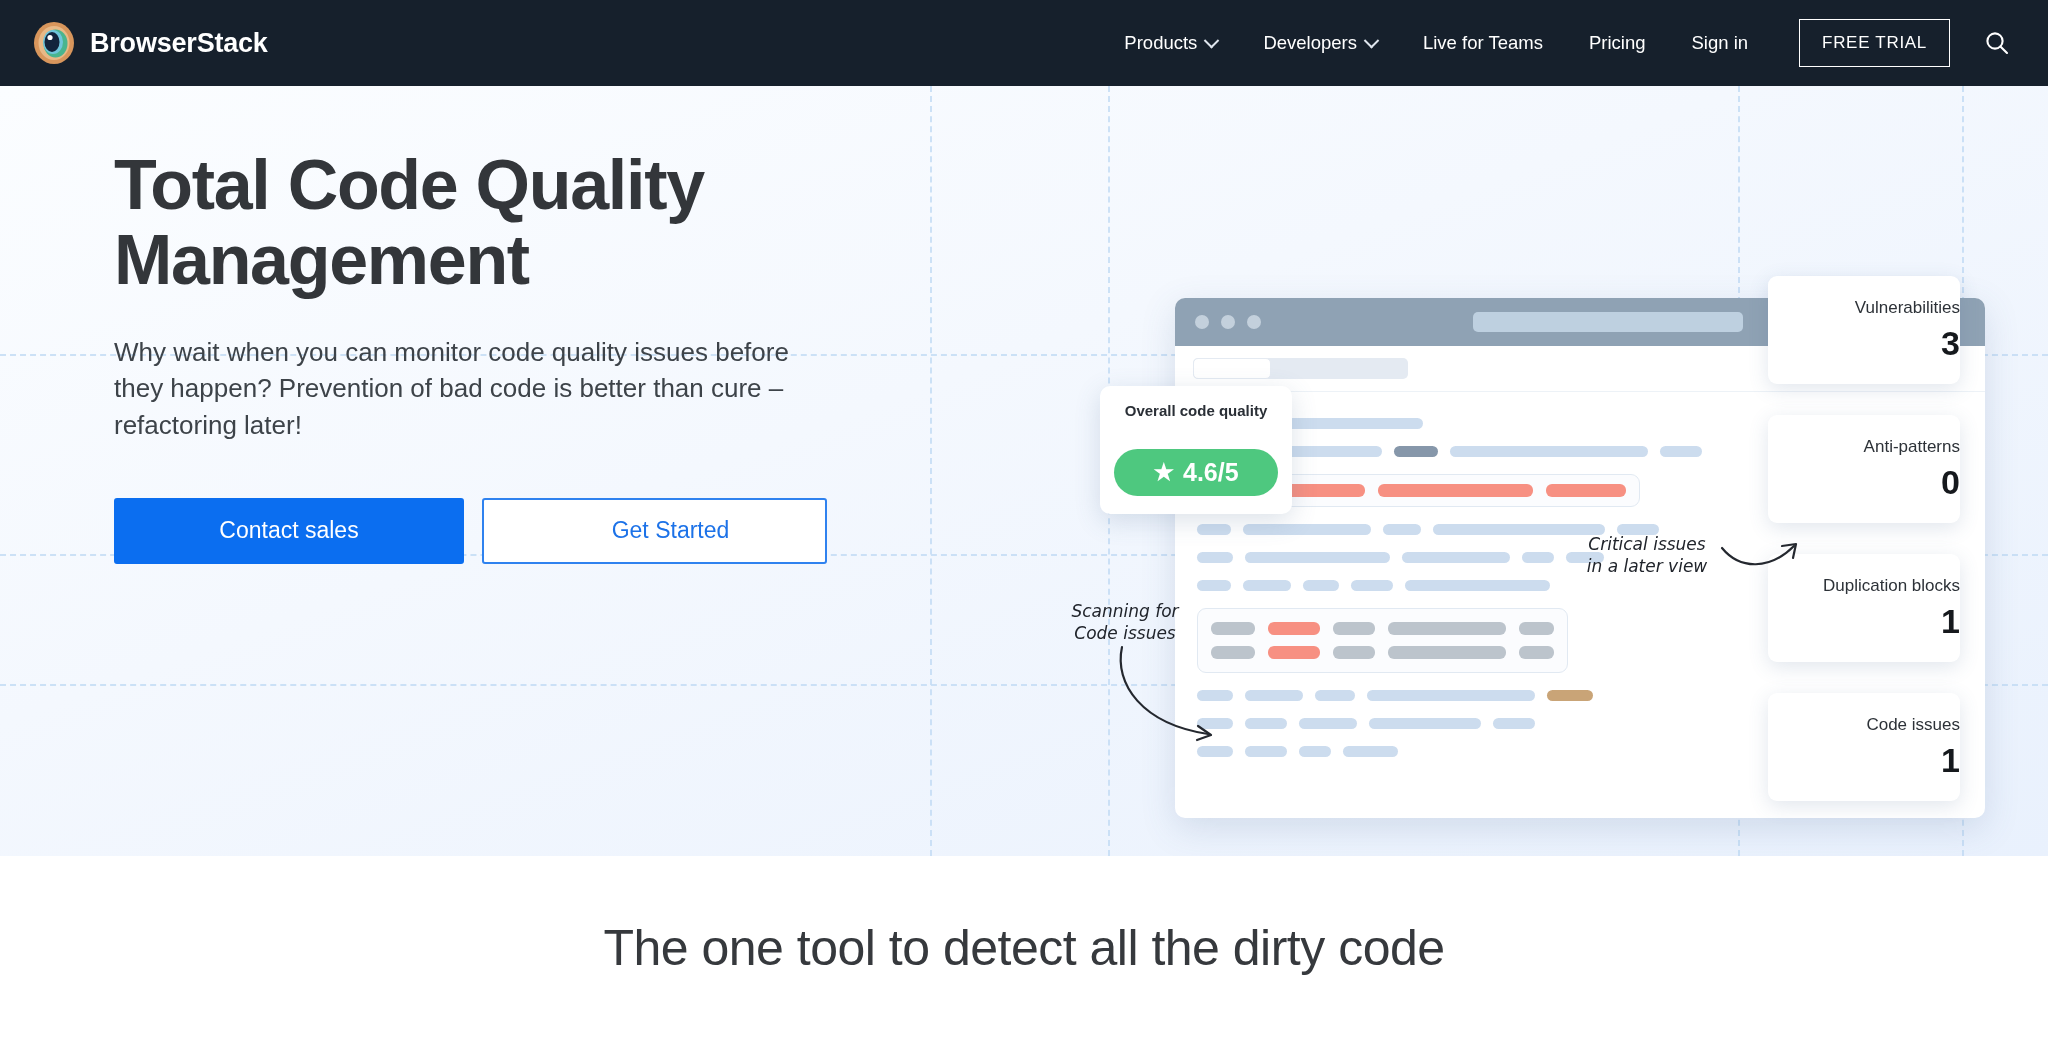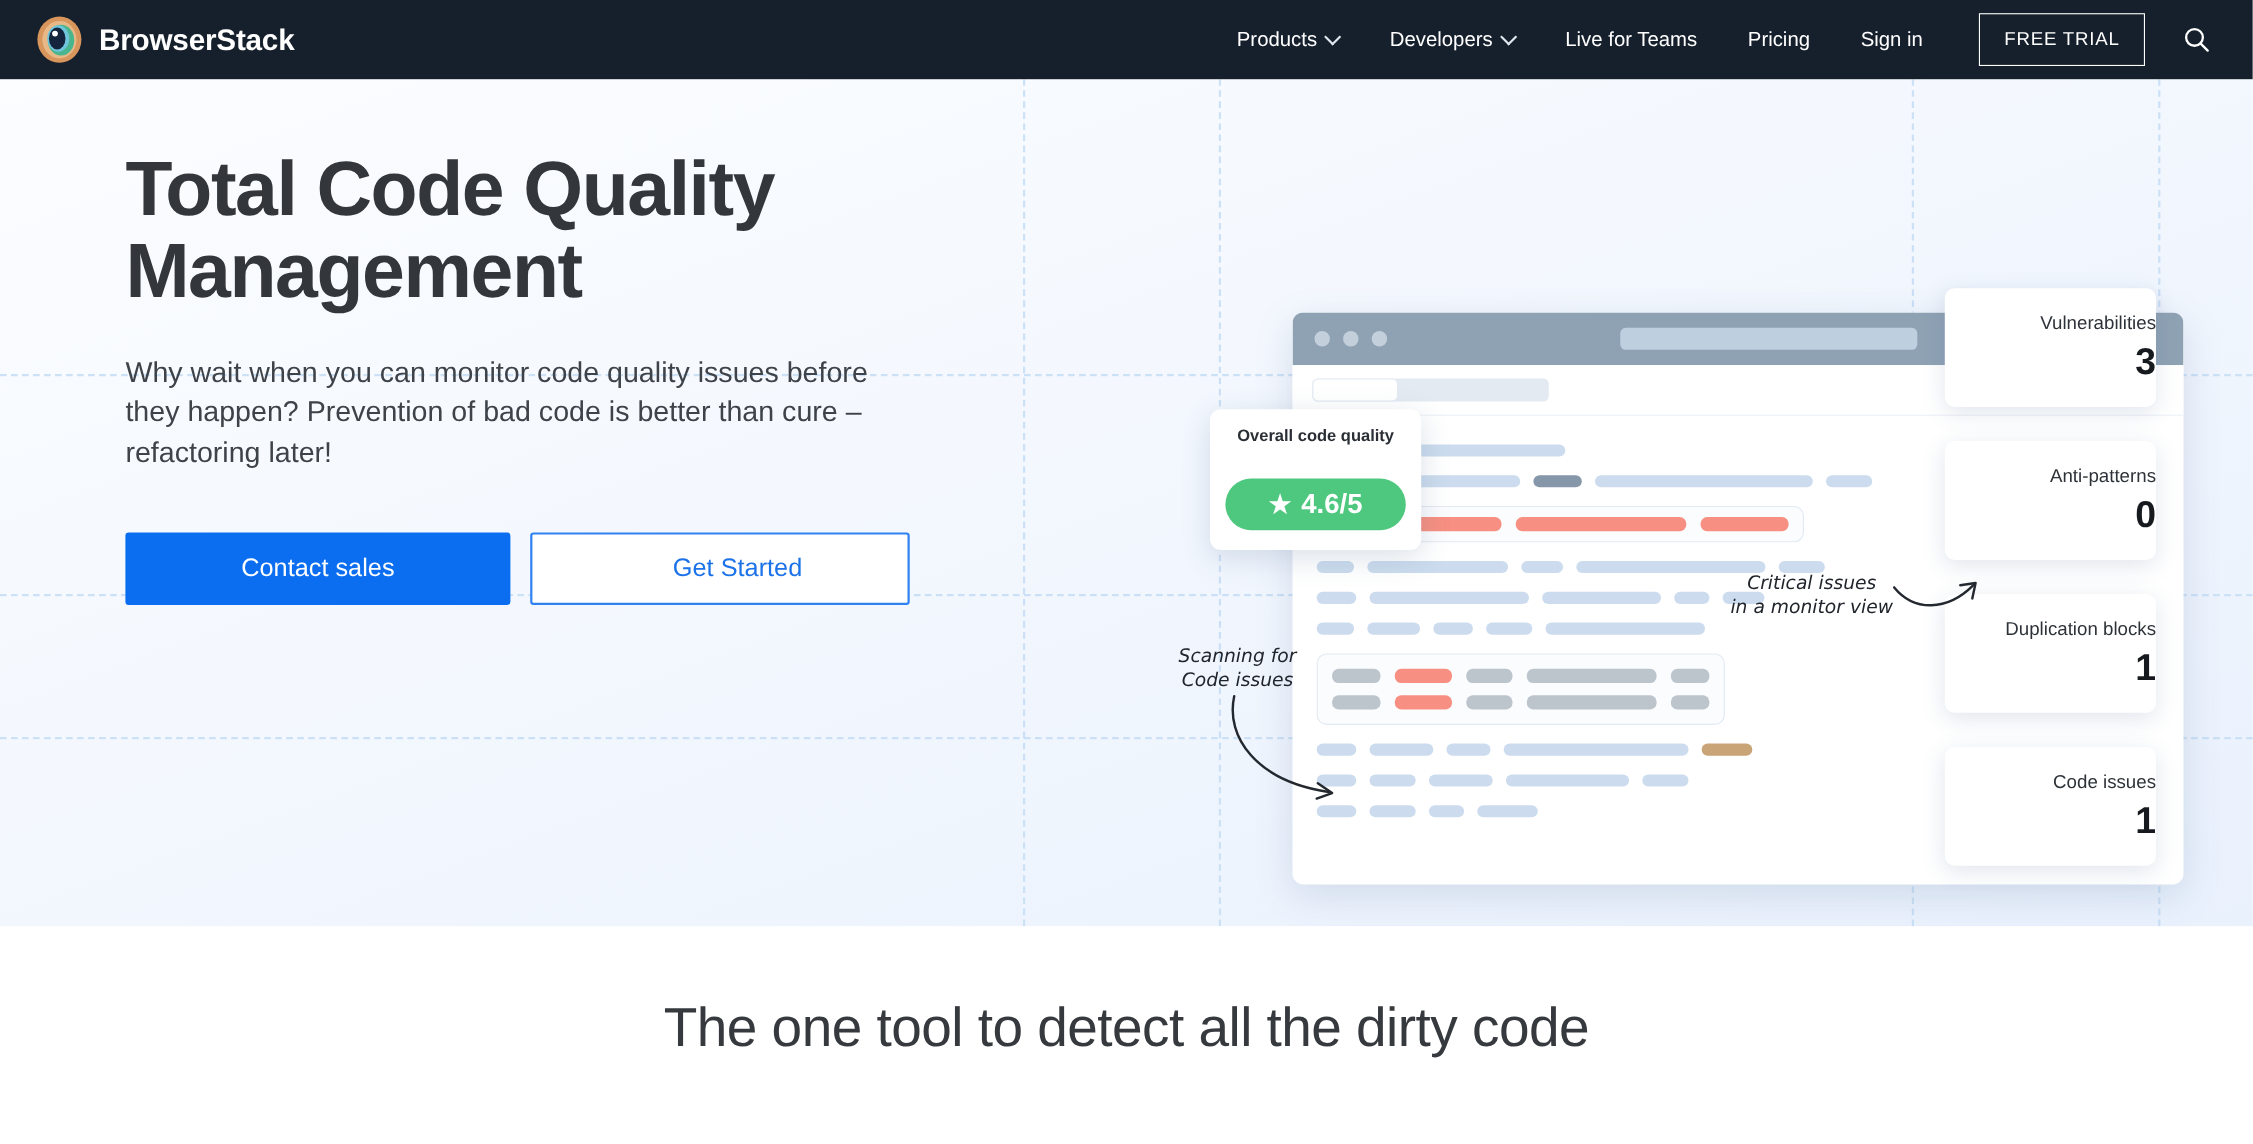--- a/index.html
+++ b/index.html
@@ -6,21 +6,21 @@
   html, body {
     width: 2048px;
     height: 1040px;
     overflow: hidden;
     font-family: "Liberation Sans", sans-serif;
     background: #ffffff;
   }
 
   
   .navbar {
-    height: 72px;
+    height: 86px;
     background: #16202c;
     display: flex;
     align-items: center;
     padding: 0 28px 0 32px;
     position: relative;
     z-index: 50;
   }
   .brand {
     display: flex;
     align-items: center;
@@ -514,21 +514,21 @@
   </div>
 
   <div class="annot annot-scan">Scanning for
 Code issues</div>
   <svg class="annot-arrow" style="left:1112px; top:556px;" width="130" height="110" viewBox="0 0 130 110">
     <path d="M10 5 C 2 42, 30 82, 96 92" fill="none" stroke="#24282f" stroke-width="2.2" stroke-linecap="round"></path>
     <path d="M86 84 L99 93 L85 98" fill="none" stroke="#24282f" stroke-width="2.2" stroke-linecap="round" stroke-linejoin="round"></path>
   </svg>
 
   <div class="annot annot-crit">Critical issues
-in a monitor view</div>
+in a later view</div>
   <svg class="annot-arrow" style="left:1718px; top:452px;" width="90" height="40" viewBox="0 0 90 40">
     <path d="M4 10 C 22 32, 52 32, 76 8" fill="none" stroke="#24282f" stroke-width="2.2" stroke-linecap="round"></path>
     <path d="M64 8 L78 6 L75 20" fill="none" stroke="#24282f" stroke-width="2.2" stroke-linecap="round" stroke-linejoin="round"></path>
   </svg>
 </section>
 
 <section class="bottom">
   <h2 class="bottom-title">The one tool to detect all the dirty code</h2>
 </section>
 

